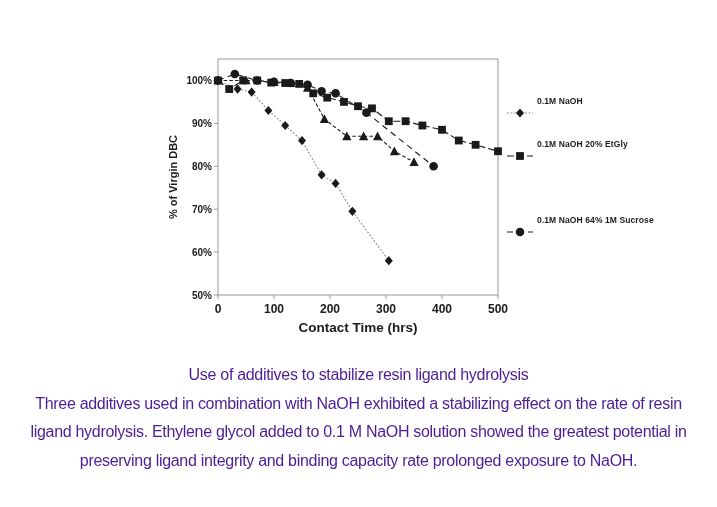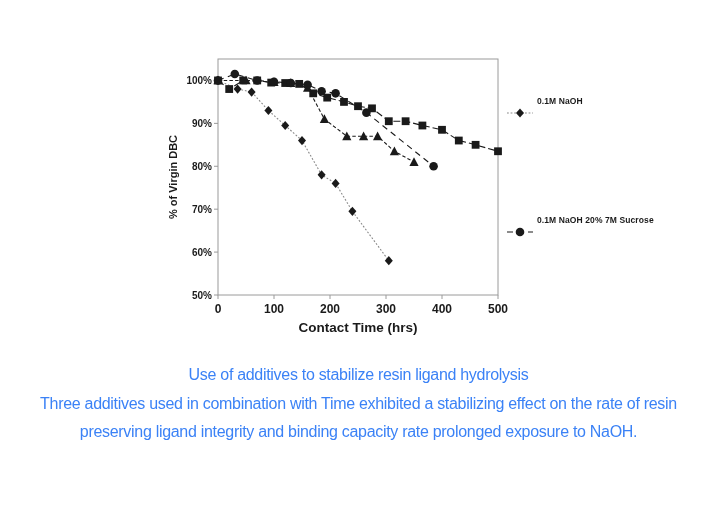--- a/index.html
+++ b/index.html
@@ -22,21 +22,21 @@
   .legend-entry{position:absolute;left:506px;width:205px;height:34px;}
   .legend-label{
     display:block;margin-left:31px;
     font-size:8.5px;font-weight:bold;color:#1a1a1a;
     letter-spacing:0.1px;white-space:nowrap;
   }
   .legend-sample{position:absolute;left:0;top:11px;}
   
   .caption{
     position:absolute;left:0;top:361px;width:717px;
-    text-align:center;color:#3b82f6;
+    text-align:center;color:#4c1d95;
     font-size:16px;line-height:28.5px;letter-spacing:-0.3px;
   }
   .cap-line{white-space:nowrap;}
 </style>
 </head>
 <body>
 
 <div class="page">
 
   <div class="chart-wrap">
@@ -137,29 +137,37 @@
       </svg>
 
     <div class="legend">
       <div class="legend-entry" style="top:96px">
         <span class="legend-label">0.1M NaOH</span>
         <svg class="legend-sample" width="28" height="12">
             <line x1="1" y1="6" x2="27" y2="6" stroke="#8a8a8a" stroke-width="1.1" stroke-dasharray="1.8,1.8"></line>
             <path d="M 14 1.4000000000000004 L 18 6 L 14 10.6 L 10 6 Z" fill="#1a1a1a"></path>
           </svg>
       </div>
+      <div class="legend-entry" style="top:139px">
+        <span class="legend-label">0.1M NaOH 20% EtGly</span>
+        <svg class="legend-sample" width="28" height="12">
+            <line x1="1" y1="6" x2="27" y2="6" stroke="#1a1a1a" stroke-width="1.1" stroke-dasharray="7,3"></line>
+            <rect x="10.1" y="2.1" width="7.8" height="7.8" fill="#1a1a1a"></rect>
+          </svg>
+      </div>
       <div class="legend-entry" style="top:215px">
-        <span class="legend-label">0.1M NaOH 20% 7M Sucrose</span>
+        <span class="legend-label">0.1M NaOH 64% 1M Sucrose</span>
         <svg class="legend-sample" width="28" height="12">
             <line x1="1" y1="6" x2="27" y2="6" stroke="#1a1a1a" stroke-width="1.1" stroke-dasharray="6,4.5"></line>
             <circle cx="14" cy="6" r="4.3" fill="#1a1a1a"></circle>
           </svg>
       </div>
     </div>
   </div>
 
   <div class="caption">
     <div class="cap-line">Use of additives to stabilize resin ligand hydrolysis</div>
-    <div class="cap-line">Three additives used in combination with Time exhibited a stabilizing effect on the rate of resin</div>
+    <div class="cap-line">Three additives used in combination with NaOH exhibited a stabilizing effect on the rate of resin</div>
+    <div class="cap-line">ligand hydrolysis. Ethylene glycol added to 0.1 M NaOH solution showed the greatest potential in</div>
     <div class="cap-line">preserving ligand integrity and binding capacity rate prolonged exposure to NaOH.</div>
   </div>
 
 </div>
 
 </body></html>

